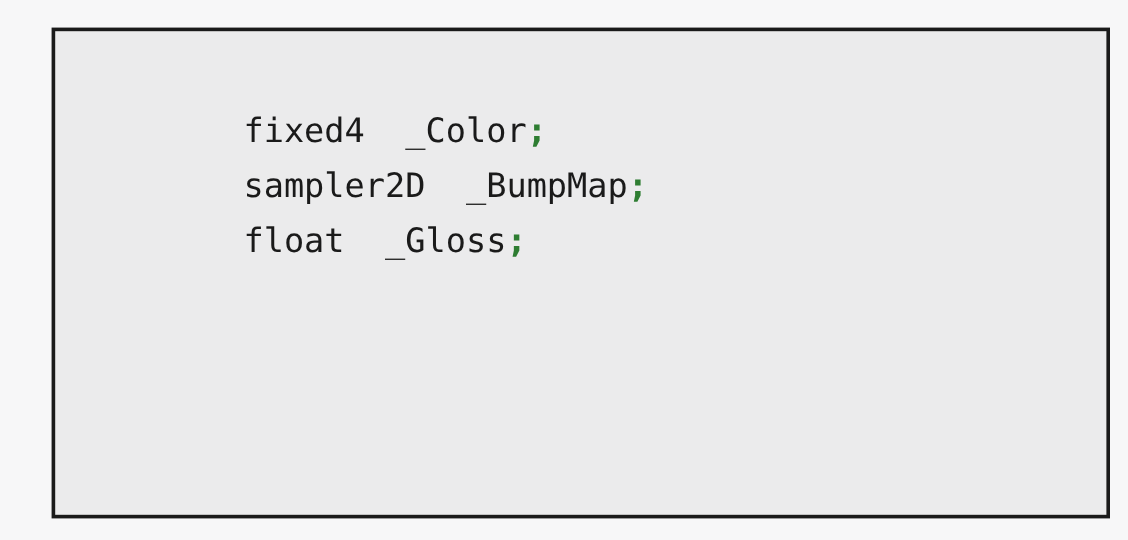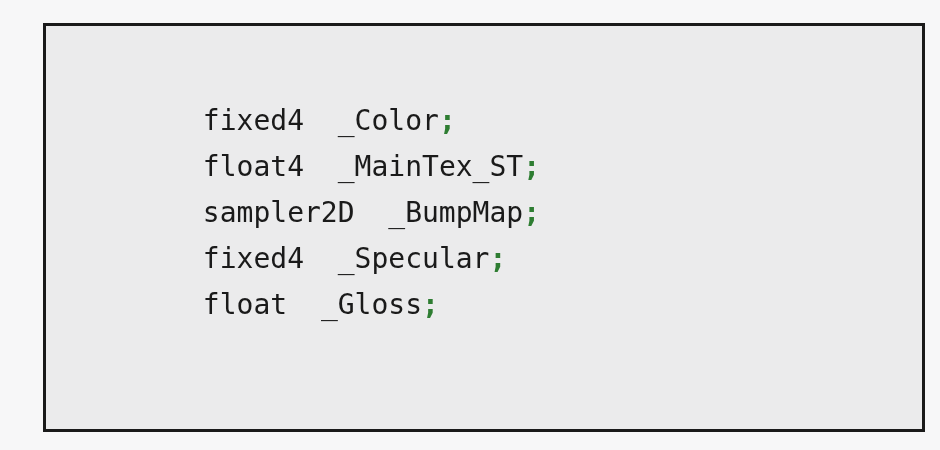--- a/index.html
+++ b/index.html
@@ -31,21 +31,21 @@
     height: 409px;
     box-sizing: border-box;
     background: #ebebec;
     border: 3px solid #1a1a1a;
     overflow: hidden;
   }
 
   #code-lines {
     position: absolute;
     left: 22px;
-    top: 26px;
+    top: 14px;
     right: 0;
     margin: 0;
     padding: 0;
     list-style: none;
   }
 
   .code-line {
     height: 46px;
     line-height: 46px;
     font-size: 28px;
@@ -72,33 +72,27 @@
 <div id="page">
 
   <div id="code-block">
     <div id="code-lines">
 
       <div class="code-line">
         <span class="tok-type">fixed4</span><span class="tok-gap">  </span><span class="tok-name">_Color</span><span class="tok-punct">;</span>
       </div>
 
 
-      <div class="code-line">
-        <span class="tok-type">float4</span><span class="tok-gap">  </span><span class="tok-name">_MainTex_ST</span><span class="tok-punct">;</span>
-      </div>
 
       <div class="code-line">
         <span class="tok-type">sampler2D</span><span class="tok-gap">  </span><span class="tok-name">_BumpMap</span><span class="tok-punct">;</span>
       </div>
 
 
 
-      <div class="code-line">
-        <span class="tok-type">fixed4</span><span class="tok-gap">  </span><span class="tok-name">_Specular</span><span class="tok-punct">;</span>
-      </div>
 
       <div class="code-line">
         <span class="tok-type">float</span><span class="tok-gap">  </span><span class="tok-name">_Gloss</span><span class="tok-punct">;</span>
       </div>
 
     </div>
   </div>
 
 </div>
 

